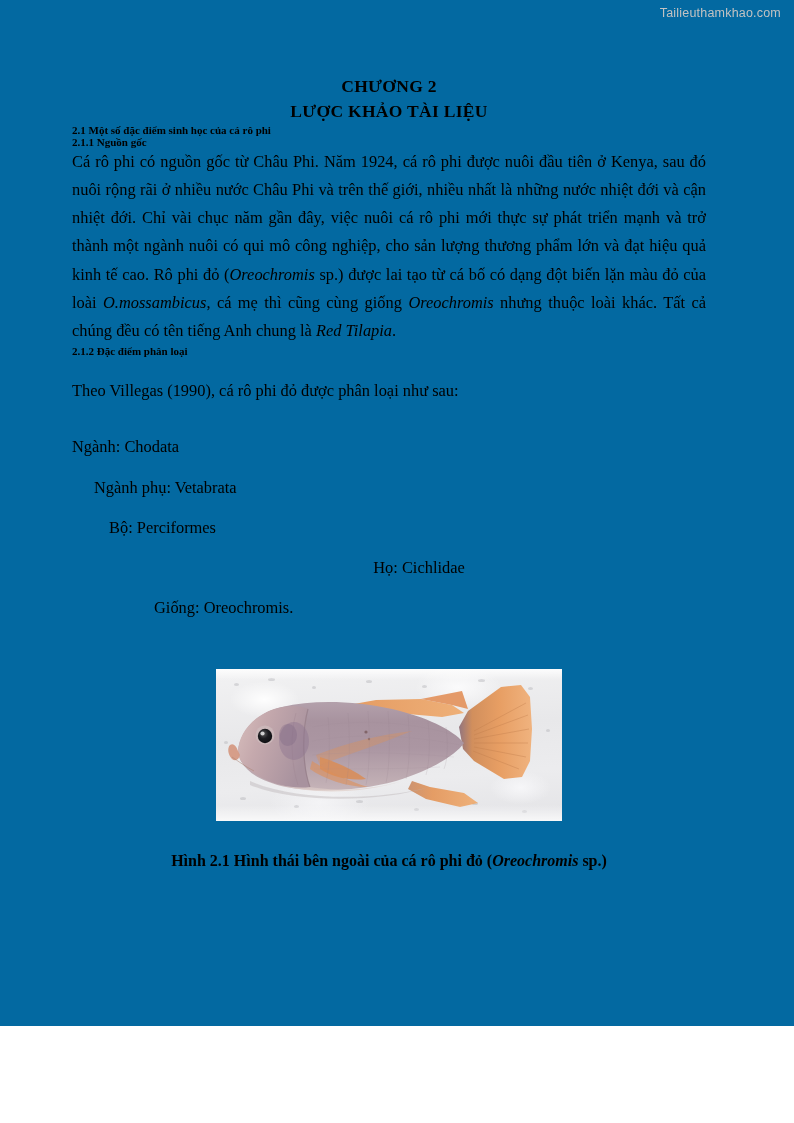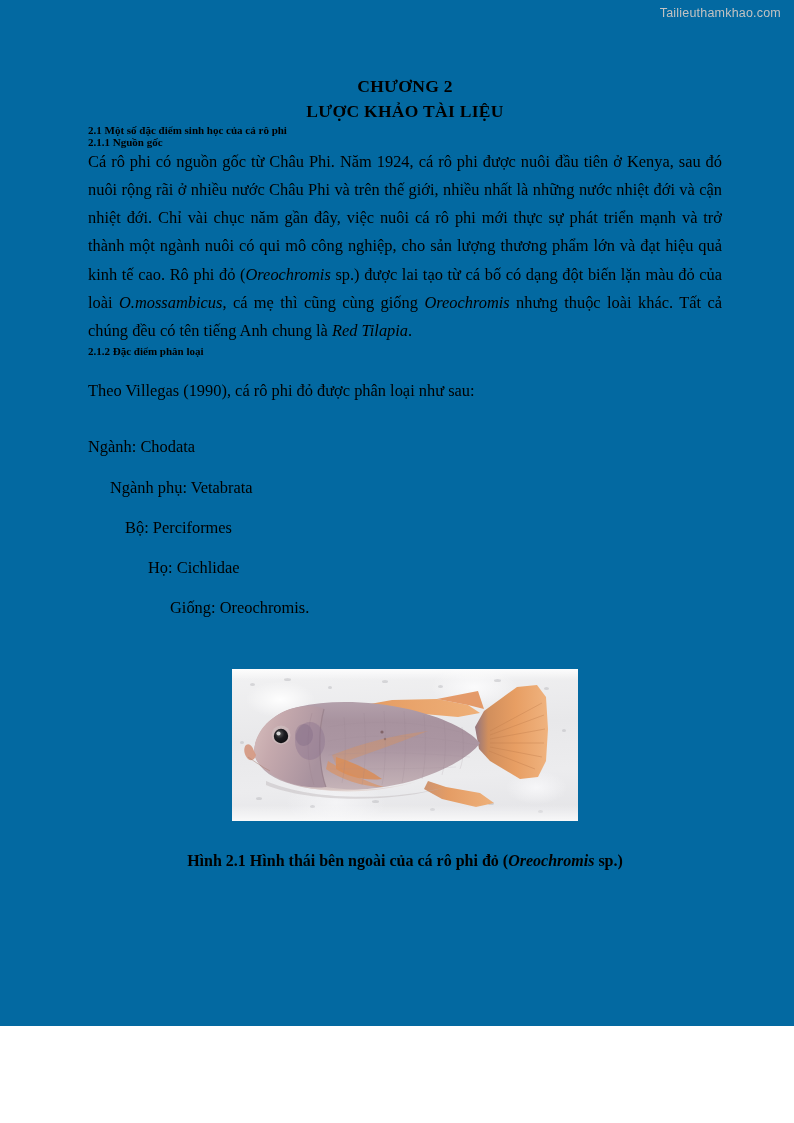--- a/index.html
+++ b/index.html
@@ -21,21 +21,21 @@
     top: 6px;
     right: 13px;
     font-family: "Liberation Sans", sans-serif;
     font-size: 12.5px;
     letter-spacing: 0.2px;
     color: #c2c2c2;
     user-select: none;
   }
   .content {
     position: absolute;
-    left: 88px;
+    left: 72px;
     top: 0;
     width: 634px;
   }
   .chapter-title {
     text-align: center;
     font-weight: bold;
     font-size: 17.5px;
     letter-spacing: 0.3px;
     line-height: 1.42;
     margin-top: 74px;
@@ -76,21 +76,21 @@
   }
   .tax-list li {
     font-size: 16.4px;
     line-height: 1.72;
     margin-top: 12px;
     white-space: nowrap;
   }
   .tax-list li.lvl0 { margin-left: 0px; margin-top: 28px; }
   .tax-list li.lvl1 { margin-left: 22px; }
   .tax-list li.lvl2 { margin-left: 37px; }
-  .tax-list li.lvl3 { margin-left: 60px; }
+  .tax-list li.lvl3 { margin-left: 60px; text-align: center; }
   .tax-list li.lvl4 { margin-left: 82px; }
   .tax-list li.lvl5 { margin-left: 108px; }
   i, .ital { }
 
   .figure-wrap {
     margin-top: 46px;
     text-align: center;
   }
   .photo {
     position: relative;

